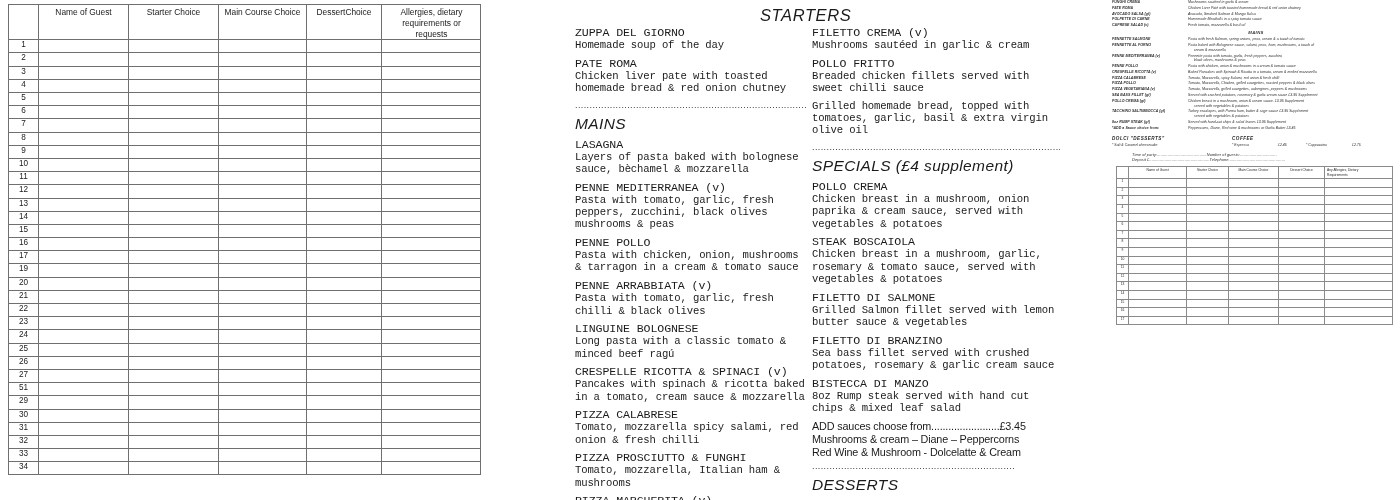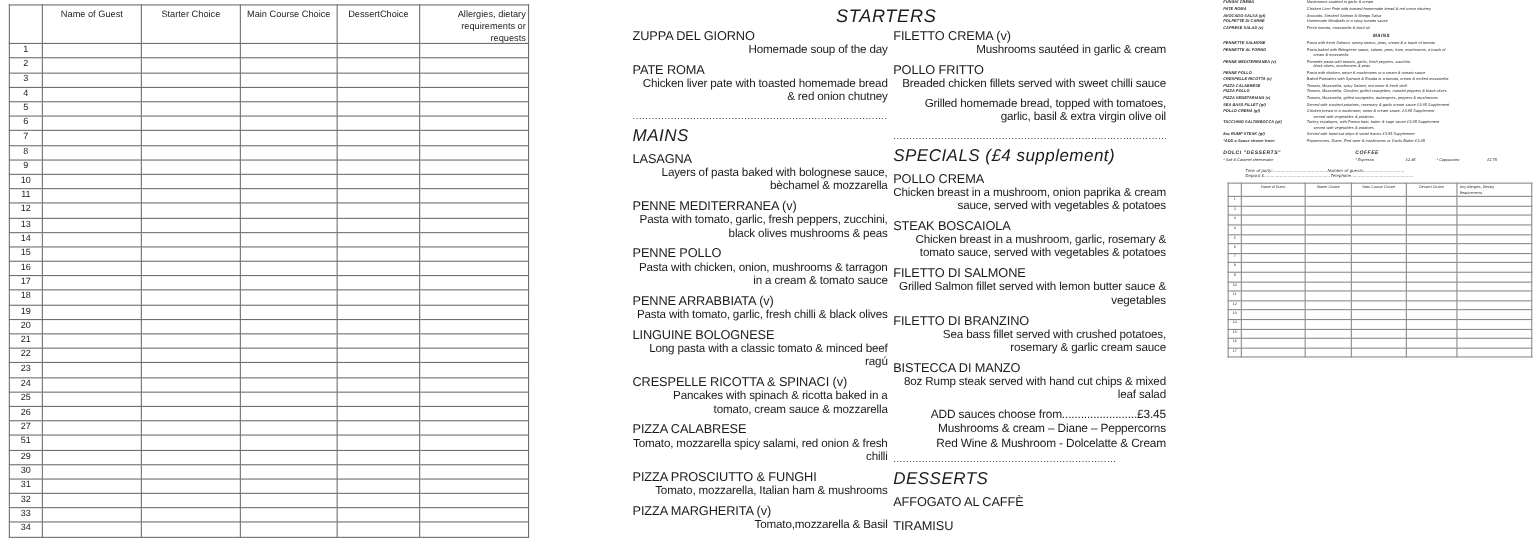--- a/index.html
+++ b/index.html
@@ -32,21 +32,21 @@
     line-height: 1.28;
     height: 13.2px;
   }
   table.guest-table thead th {
     height: 26px;
     text-align: center;
     vertical-align: top;
     padding-top: 2px;
     font-size: 8.4px;
   }
-  table.guest-table thead th.left-al { text-align: right; padding-left: 3px; }
+  table.guest-table thead th.left-al { text-align: center; padding-left: 3px; }
   col.c-num { width: 30px; }
   col.c-name { width: 90px; }
   col.c-starter { width: 90px; }
   col.c-main { width: 88px; }
   col.c-dessert { width: 75px; }
   col.c-all { width: 99px; }
   td.rownum { text-align: center; font-size: 8px; }
 
   
   #menu-panel {
@@ -57,32 +57,31 @@
   .mcol { width: 232px; }
   .mcol.right { width: 248px; margin-left: 5px; }
 
   .section-hd {
     font-style: italic;
     font-size: 15.5px;
     letter-spacing: 0.4px;
     margin-bottom: 5px;
     color: #1b1b1b;
   }
-  .dish { margin-bottom: 5.5px; }
+  .dish { margin-bottom: 5.5px; font-family: Liberation Mono, monospace; }
   .dish-name {
     font-size: 11.6px;
     letter-spacing: -0.1px;
     line-height: 1.12;
     white-space: nowrap;
   }
   .dish-desc {
     font-size: 10.6px;
     line-height: 1.16;
     letter-spacing: -0.15px;
-    text-align: right;
   }
   .dotted {
     font-size: 9px;
     letter-spacing: 0.4px;
     color: #333;
     overflow: hidden;
     white-space: nowrap;
     height: 12px;
     margin: 2px 0 3px 0;
   }
@@ -338,28 +337,20 @@
           </tr>
           <tr>
             <td class="rownum">17</td>
             <td></td>
             <td></td>
             <td></td>
             <td></td>
             <td></td>
           </tr>
           <tr>
-            <td class="rownum">18</td>
-            <td></td>
-            <td></td>
-            <td></td>
-            <td></td>
-            <td></td>
-          </tr>
-          <tr>
             <td class="rownum">19</td>
             <td></td>
             <td></td>
             <td></td>
             <td></td>
             <td></td>
           </tr>
           <tr>
             <td class="rownum">20</td>
             <td></td>

